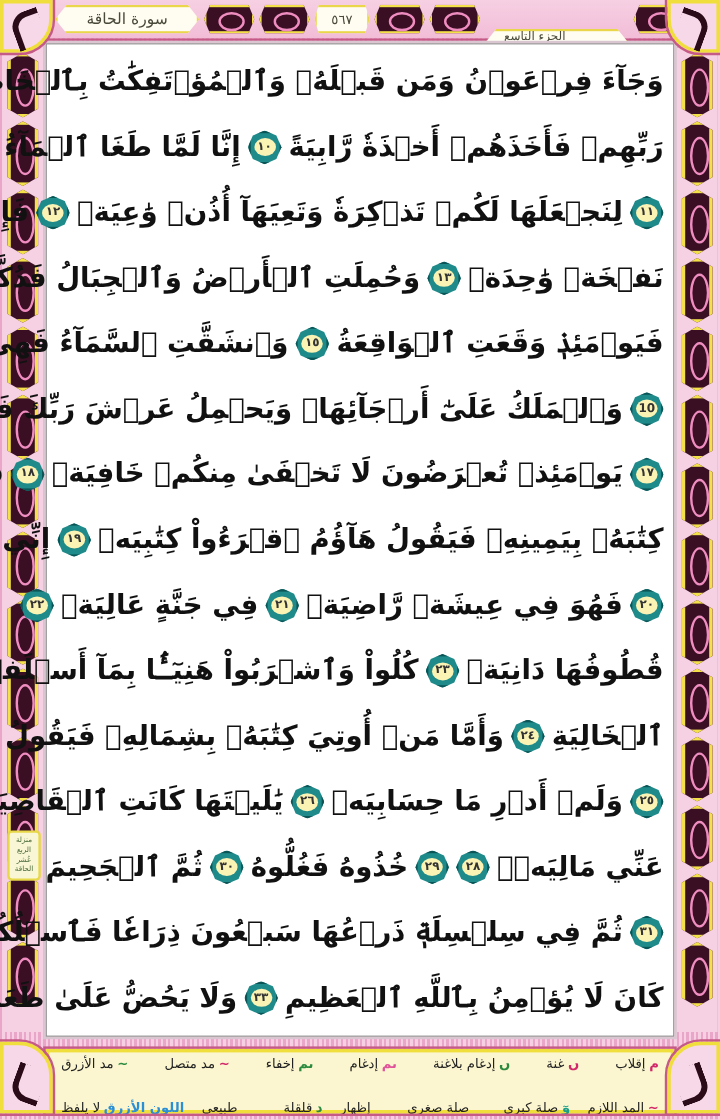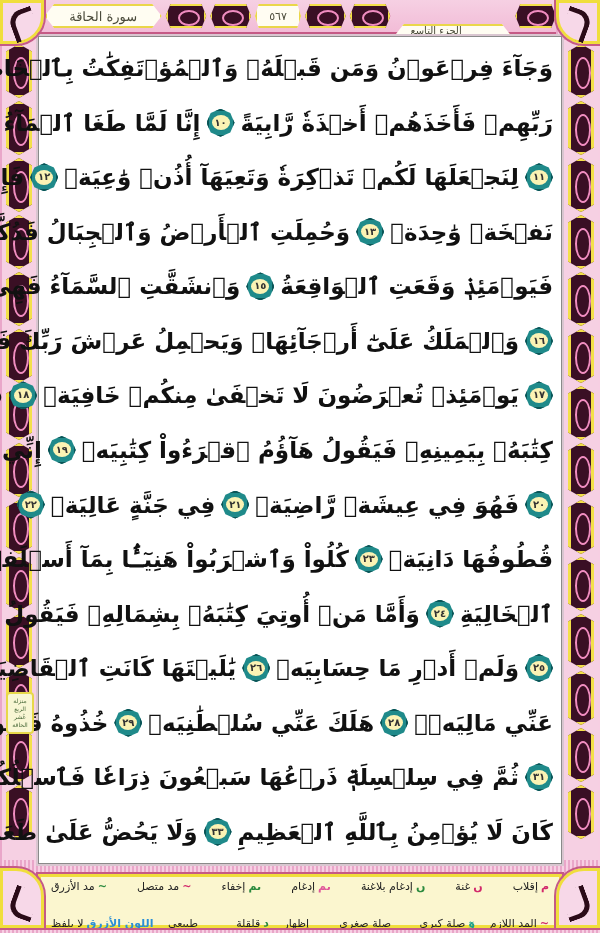--- a/index.html
+++ b/index.html
@@ -35,21 +35,21 @@
   }
   .ruku-marker {
     position: absolute; left: 6px; top: 692px; width: 28px; height: 42px;
     background: #f8f6d4; border: 2px solid #e7d84a; border-radius: 4px;
     font-size: 6px; color: #4a6a3a; text-align: center; line-height: 8px; padding-top: 3px;
     z-index: 3;
   }
 
   
   .header-band {
-    position: absolute; left: 0; top: 0; width: 556px; height: 34px;
+    position: absolute; left: 0; top: 0; width: 600px; height: 34px;
     display: flex; align-items: center; justify-content: flex-start; gap: 4px;
     background: linear-gradient(#f6d0e3, #f2bcd7);
     border-bottom: 2px solid #c55a86;
   }
   .corner {
     position: absolute; width: 44px; height: 44px; z-index: 2;
     background: #f7d8e8; border: 3px solid #f0de3c; border-radius: 0 0 28px 0;
     outline: 2px solid #c55a86;
   }
   .corner::before {
@@ -222,21 +222,21 @@
       </div>
       <div class="line">
         <span class="seg">فَيَوۡمَئِذٖ وَقَعَتِ ٱلۡوَاقِعَةُ</span>
         <span class="ayah">
           <span>١٥</span>
         </span>
         <span class="seg">وَٱنشَقَّتِ ٱلسَّمَآءُ فَهِيَ يَوۡمَئِذٖ وَاهِيَةٞ</span>
       </div>
       <div class="line">
         <span class="ayah">
-          <span>١٦</span>
+          <span>10</span>
         </span>
         <span class="seg">وَٱلۡمَلَكُ عَلَىٰٓ أَرۡجَآئِهَاۚ وَيَحۡمِلُ عَرۡشَ رَبِّكَ فَوۡقَهُمۡ يَوۡمَئِذٖ ثَمَٰنِيَةٞ</span>
       </div>
       <div class="line">
         <span class="ayah">
           <span>١٧</span>
         </span>
         <span class="seg">يَوۡمَئِذٖ تُعۡرَضُونَ لَا تَخۡفَىٰ مِنكُمۡ خَافِيَةٞ</span>
         <span class="ayah">
           <span>١٨</span>
@@ -289,21 +289,20 @@
         <span class="ayah">
           <span>٢٧</span>
         </span>
         <span class="seg">مَآ أَغۡنَىٰ</span>
       </div>
       <div class="line">
         <span class="seg">عَنِّي مَالِيَهۡۜ</span>
         <span class="ayah">
           <span>٢٨</span>
         </span>
-        <span class="seg">هَلَكَ عَنِّي سُلۡطَٰنِيَهۡ</span>
         <span class="ayah">
           <span>٢٩</span>
         </span>
         <span class="seg">خُذُوهُ فَغُلُّوهُ</span>
         <span class="ayah">
           <span>٣٠</span>
         </span>
         <span class="seg">ثُمَّ ٱلۡجَحِيمَ</span>
       </div>
       <div class="line">

